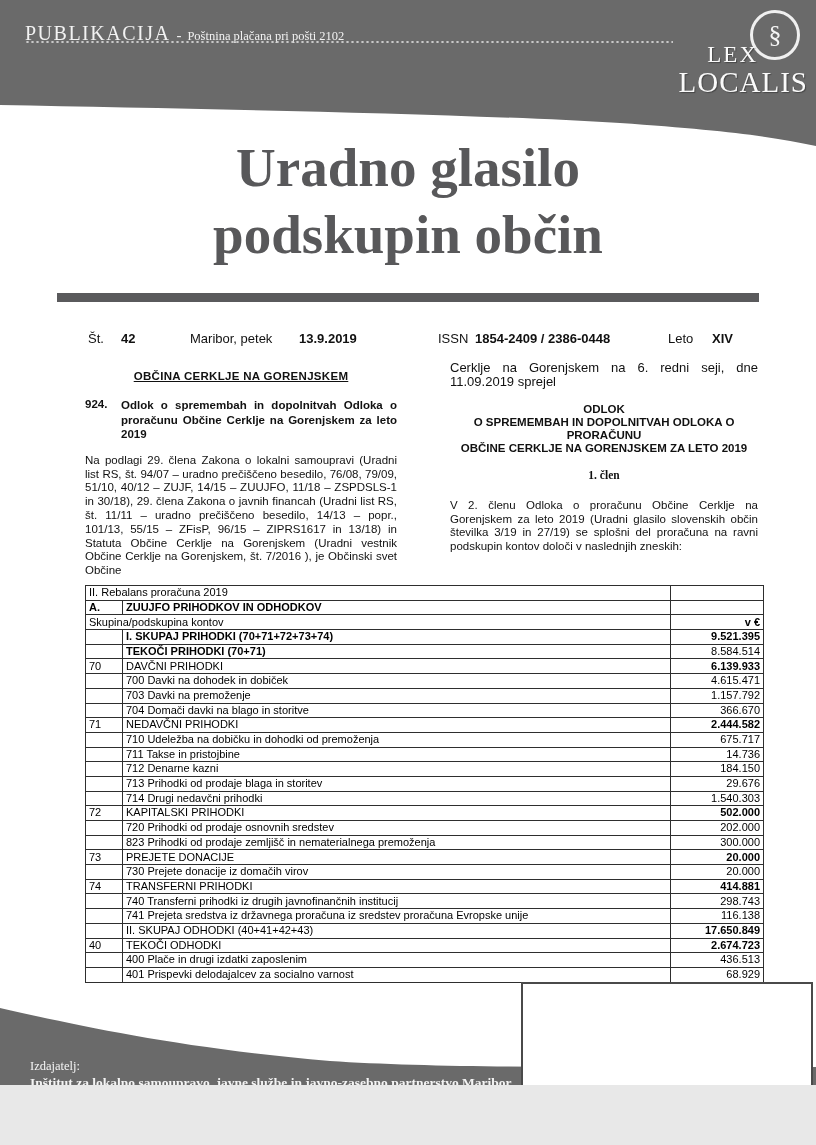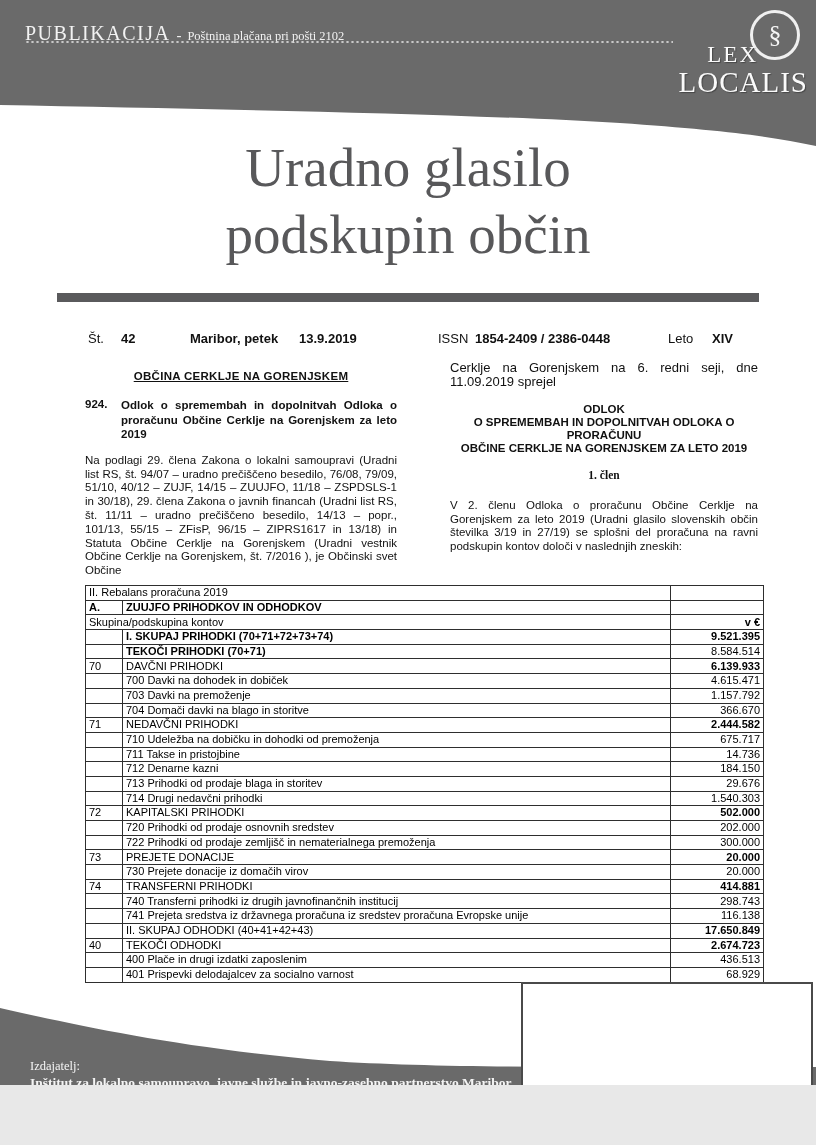--- a/index.html
+++ b/index.html
@@ -23,27 +23,27 @@
   .logo-lex{position:absolute; top:42px; right:58px; font-size:23px; letter-spacing:2px;
     text-shadow:1px 1px 1px rgba(0,0,0,.35);}
   .logo-localis{position:absolute; top:66px; right:8px; font-size:29px; letter-spacing:1px;
     text-shadow:1px 1px 1px rgba(0,0,0,.35);}
   .logo-ring{position:absolute; top:10px; right:16px; width:44px; height:44px;
     border:3px solid #f0f0f0; border-radius:50%;
     display:flex; align-items:center; justify-content:center;
     font-size:26px; color:#f5f5f5; background:transparent;}
   
   .masthead{position:absolute; left:0; top:134px; width:816px; text-align:center;
-    font-family:"Liberation Serif","DejaVu Serif",serif; font-weight:normal;
+    font-family:"Liberation Serif","DejaVu Serif",serif; font-weight:bold;
     color:#58585a; font-size:55px; line-height:67px;}
   .title-rule{position:absolute; left:57px; top:293px; width:702px; height:9px; background:#5a5a5c;}
   
   .issue-bar span{position:absolute; top:331px; font-size:13px; white-space:nowrap;}
   .iss-st{left:88px;} .iss-num{left:121px; font-weight:bold;}
-  .iss-place{left:190px;font-weight:bold;} .iss-date{left:299px; font-weight:bold;}
+  .iss-place{left:190px;} .iss-date{left:299px; font-weight:bold;}
   .iss-issn-label{left:438px;} .iss-issn{left:475px; font-weight:bold;}
   .iss-leto{left:668px;} .iss-year{left:712px; font-weight:bold;}
   
   .col-left{position:absolute; left:85px; top:370px; width:312px;}
   .col-right{position:absolute; left:450px; top:361px; width:308px;}
   .muni-heading{margin:0 0 16px 0; text-align:center; font-size:11.5px; font-weight:bold; letter-spacing:.3px;text-decoration:underline;}
   .agenda{display:flex; margin:0 0 12px 0;}
   .agenda-num{width:36px; font-size:11.5px; font-weight:bold; flex:none;}
   .agenda-title{flex:1; font-size:11.5px; font-weight:bold; line-height:14.6px; text-align:justify;}
   .body-par{margin:0; font-size:11.5px; line-height:13.8px; text-align:justify;}
@@ -215,21 +215,21 @@
           <td class="cell-label">KAPITALSKI PRIHODKI</td>
           <td class="cell-value b">502.000</td>
         </tr>
         <tr>
           <td class="cell-code"></td>
           <td class="cell-label">720 Prihodki od prodaje osnovnih sredstev</td>
           <td class="cell-value">202.000</td>
         </tr>
         <tr>
           <td class="cell-code"></td>
-          <td class="cell-label">722 Prihodki od prodaje zemljišč in nematerialnega premoženja</td>
+          <td class="cell-label">823 Prihodki od prodaje zemljišč in nematerialnega premoženja</td>
           <td class="cell-value">300.000</td>
         </tr>
         <tr>
           <td class="cell-code">73</td>
           <td class="cell-label">PREJETE DONACIJE</td>
           <td class="cell-value b">20.000</td>
         </tr>
         <tr>
           <td class="cell-code"></td>
           <td class="cell-label">730 Prejete donacije iz domačih virov</td>

